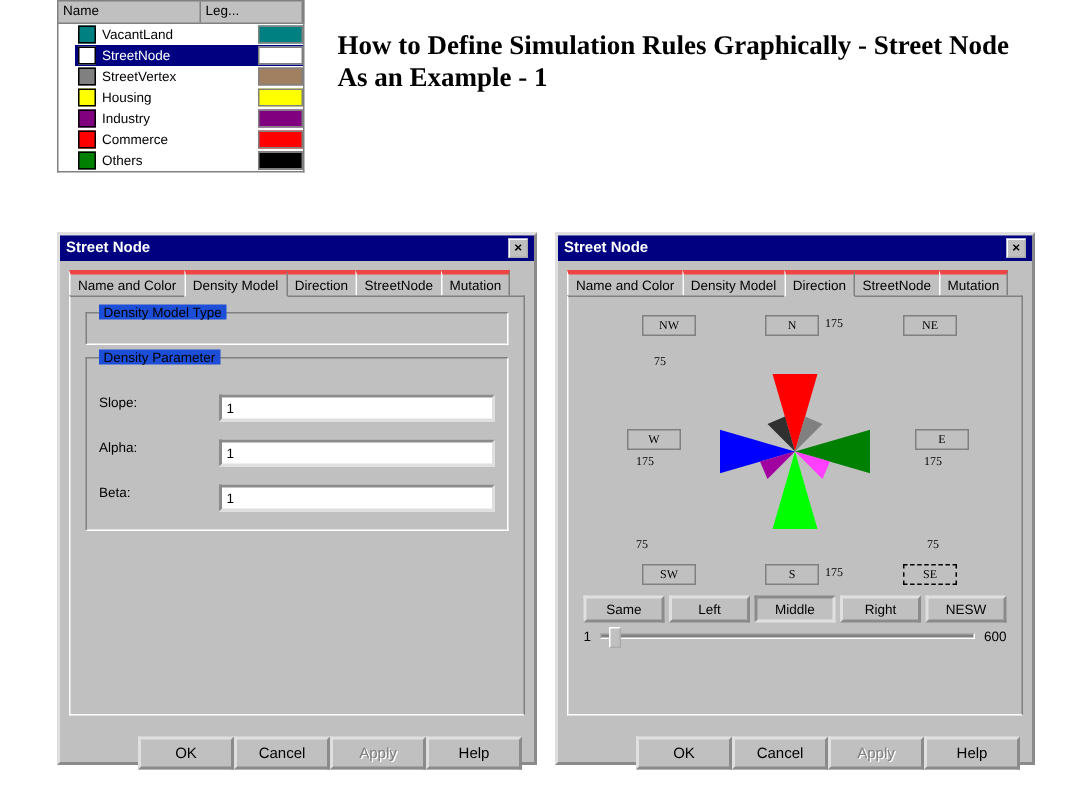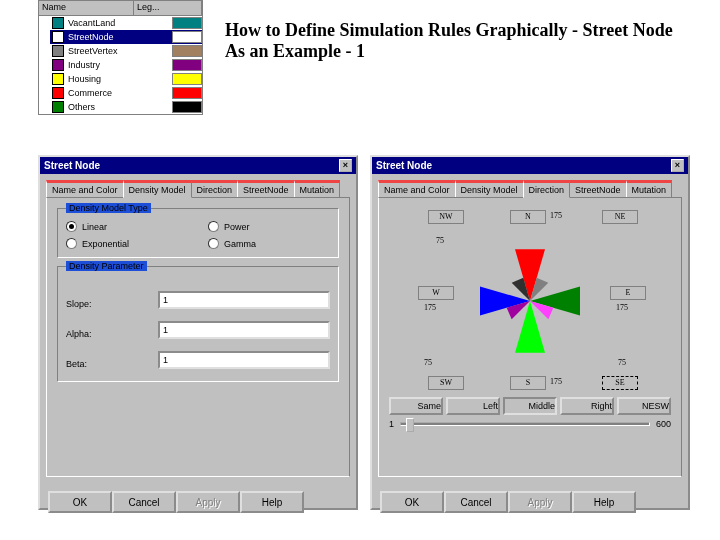--- a/index.html
+++ b/index.html
@@ -30,36 +30,36 @@
 .tab-content { margin: 0 6px 6px 6px; border: 1px solid #fff; border-top: 1px solid #808080; border-right: 1px solid #808080; height: 280px; padding: 10px; position: relative; }
 
 .groupbox { border: 1px solid #808080; border-right-color: #fff; border-bottom-color: #fff; padding: 12px 8px 8px 8px; margin-bottom: 8px; position: relative; }
 .groupbox-title { position: absolute; top: -6px; left: 8px; background: #1d4ed8; padding: 0 3px; font-size: 9px; }
 
 .radio-grid { display: grid; grid-template-columns: 1fr 1fr; gap: 6px 20px; }
 .radio-item { display: flex; align-items: center; font-size: 9px; }
 .radio-dot { width: 11px; height: 11px; border-radius: 50%; border: 1px inset #808080; background: #fff; margin-right: 5px; position: relative; }
 .radio-dot.checked::after { content: ""; position: absolute; top: 2px; left: 2px; width: 5px; height: 5px; background: #000; border-radius: 50%; }
 
-.param-row { display: flex; align-items: flex-end; margin-bottom: 12px; gap: 12px; }
+.param-row { display: flex; align-items: flex-start; margin-bottom: 12px; }
 .param-label { width: 80px; font-size: 9px; }
 .param-input { flex: 1; height: 18px; border: 2px inset #dfdfdf; background: #fff; padding: 0 3px; font-size: 9px; }
 
-.btn-row { display: flex; justify-content: flex-start; padding: 8px; }
+.btn-row { display: flex; justify-content: flex-end; padding: 8px; }
 .btn { width: 64px; height: 22px; background: #c0c0c0; border: 2px outset #dfdfdf; font-size: 10px; }
 .btn.disabled { color: #808080; text-shadow: 1px 1px #fff; }
 
 
 .dir-canvas { position: relative; width: 240px; height: 185px; margin: 0 auto; font-family: Liberation Serif, serif; }
 .dir-label-box { position: absolute; width: 36px; height: 14px; border: 1px solid #808080; background: #c0c0c0; font-size: 8px; text-align: center; line-height: 12px; }
 .dir-label-txt { position: absolute; font-size: 8px; }
 .dir-pie { position: absolute; top: 28px; left: 70px; width: 100px; height: 130px; }
 
 .align-btns { display: flex; gap: 3px; margin: 4px 0; }
-.align-btn { flex: 1; height: 18px; background: #c0c0c0; border: 2px outset #dfdfdf; font-size: 9px; text-align: right; line-height: 14px; }
+.align-btn { flex: 1; height: 18px; background: #c0c0c0; border: 2px outset #dfdfdf; font-size: 9px; text-align: center; line-height: 14px; }
 .align-btn.active { border: 2px inset #dfdfdf; }
 
 .slider-row { display: flex; align-items: center; margin: 4px 0; font-size: 9px; }
 .slider-track { flex: 1; height: 4px; background: #808080; border: 1px inset #fff; margin: 0 6px; position: relative; }
 .slider-thumb { position: absolute; top: -5px; left: 5px; width: 8px; height: 14px; background: #c0c0c0; border: 1px outset #fff; }
 </style>
 </head>
 <body>
 
 <div class="title-text">How to Define Simulation Rules Graphically - Street Node As an Example - 1</div>
@@ -79,28 +79,28 @@
         <span class="legend-icon" style="background:#ffffff"></span>
     <span class="legend-name">StreetNode</span>
     <span class="legend-swatch" style="background:#ffffff"></span>
       </div>
       <div class="legend-row">
         <span class="legend-icon" style="background:#808080"></span>
     <span class="legend-name">StreetVertex</span>
     <span class="legend-swatch" style="background:#a08060"></span>
       </div>
       <div class="legend-row">
+        <span class="legend-icon" style="background:#ffff00"></span>
+    <span class="legend-name">Housing</span>
+    <span class="legend-swatch" style="background:#ffff00"></span>
+      </div>
+      <div class="legend-row">
         <span class="legend-icon" style="background:#800080"></span>
     <span class="legend-name">Industry</span>
     <span class="legend-swatch" style="background:#800080"></span>
-      </div>
-      <div class="legend-row">
-        <span class="legend-icon" style="background:#ffff00"></span>
-    <span class="legend-name">Housing</span>
-    <span class="legend-swatch" style="background:#ffff00"></span>
       </div>
       <div class="legend-row">
         <span class="legend-icon" style="background:#ff0000"></span>
     <span class="legend-name">Commerce</span>
     <span class="legend-swatch" style="background:#ff0000"></span>
       </div>
       <div class="legend-row">
         <span class="legend-icon" style="background:#008000"></span>
     <span class="legend-name">Others</span>
     <span class="legend-swatch" style="background:#000000"></span>
@@ -116,38 +116,20 @@
   <div class="tab-strip" id="tabs-left">
       <div class="tab">Name and Color</div>
       <div class="tab active">Density Model</div>
       <div class="tab">Direction</div>
       <div class="tab">StreetNode</div>
       <div class="tab">Mutation</div>
     </div>
   <div class="tab-content">
     <div class="groupbox">
       <div class="groupbox-title">Density Model Type</div>
-      <div class="radio-grid" id="radio-grid">
-          <div class="radio-item">
-            <span class="radio-dot checked"></span>
-            <span>Linear</span>
-          </div>
-          <div class="radio-item">
-            <span class="radio-dot "></span>
-            <span>Power</span>
-          </div>
-          <div class="radio-item">
-            <span class="radio-dot "></span>
-            <span>Exponential</span>
-          </div>
-          <div class="radio-item">
-            <span class="radio-dot "></span>
-            <span>Gamma</span>
-          </div>
-        </div>
     </div>
     <div class="groupbox" style="height:116px">
       <div class="groupbox-title">Density Parameter</div>
       <div id="param-rows" style="margin-top:12px">
           <div class="param-row">
             <span class="param-label">Slope:</span>
     <input class="param-input" value="1" style="">
           </div>
           <div class="param-row">
             <span class="param-label">Alpha:</span>

